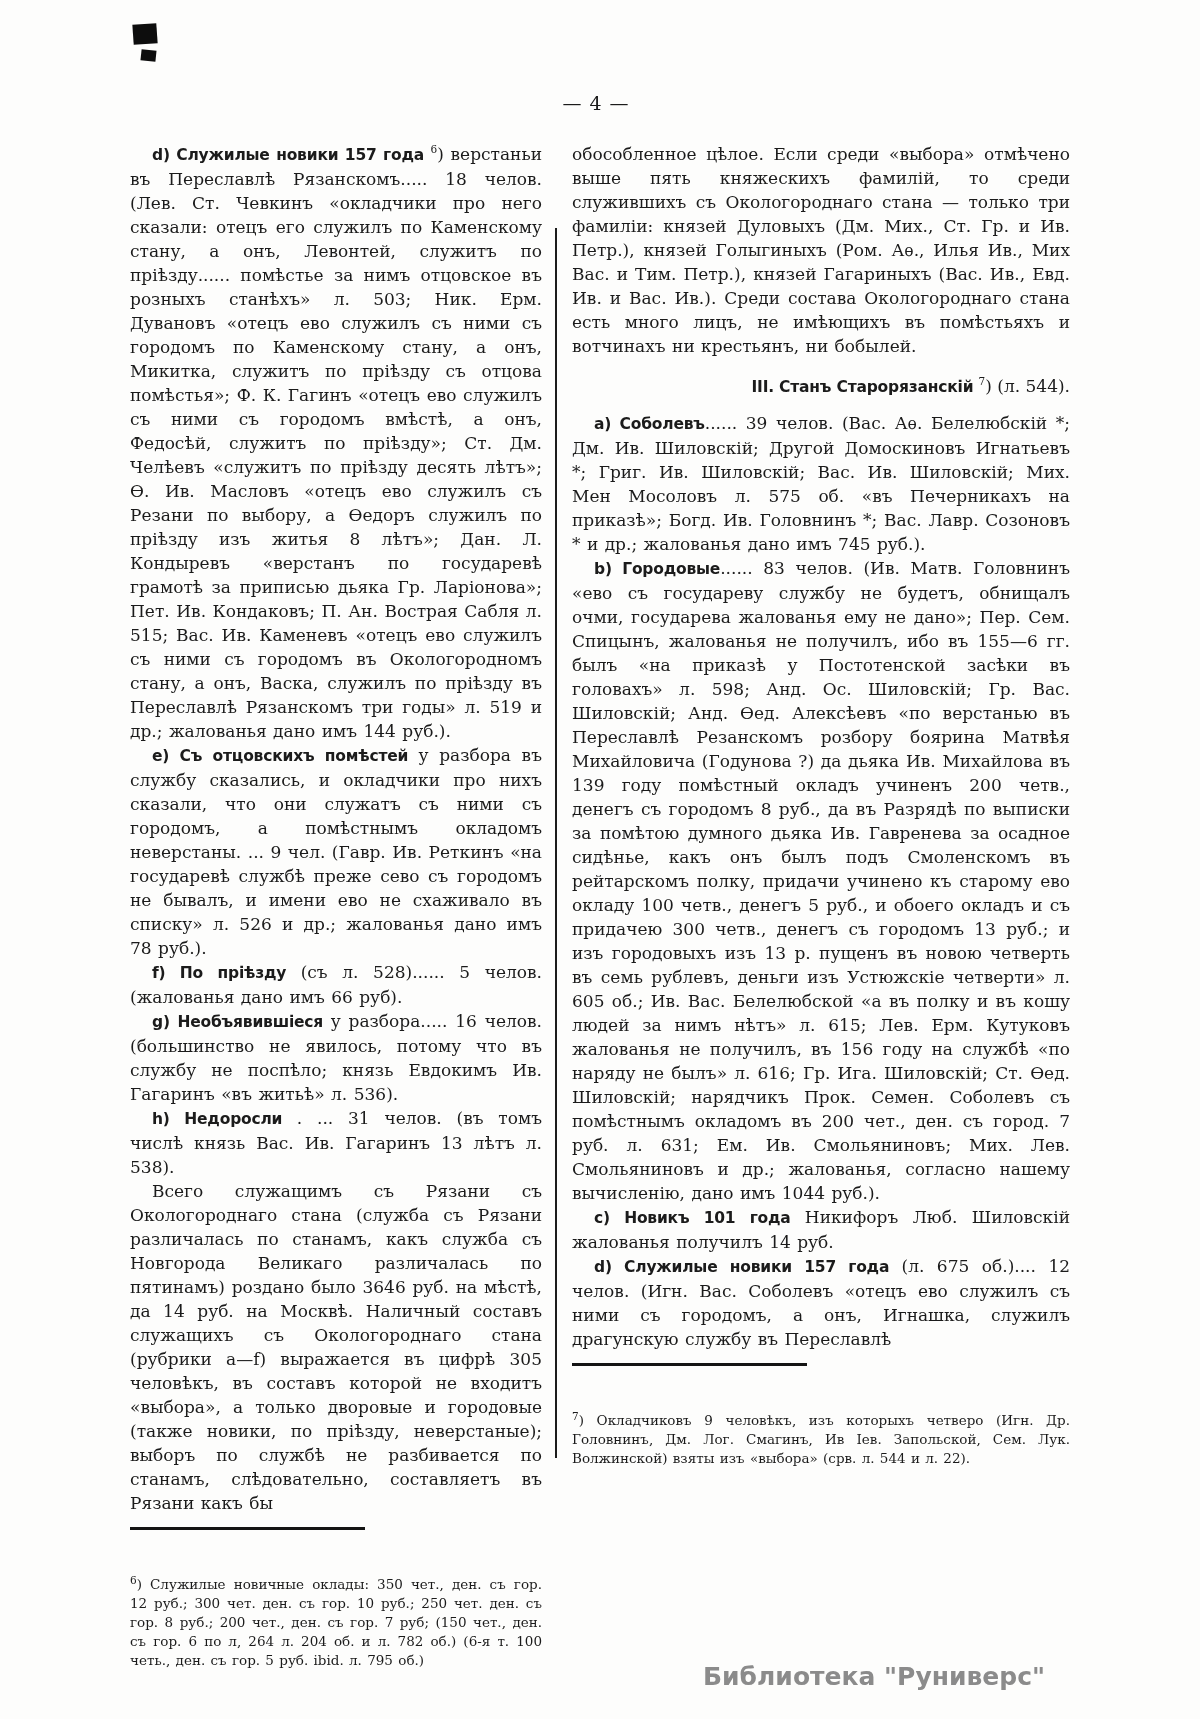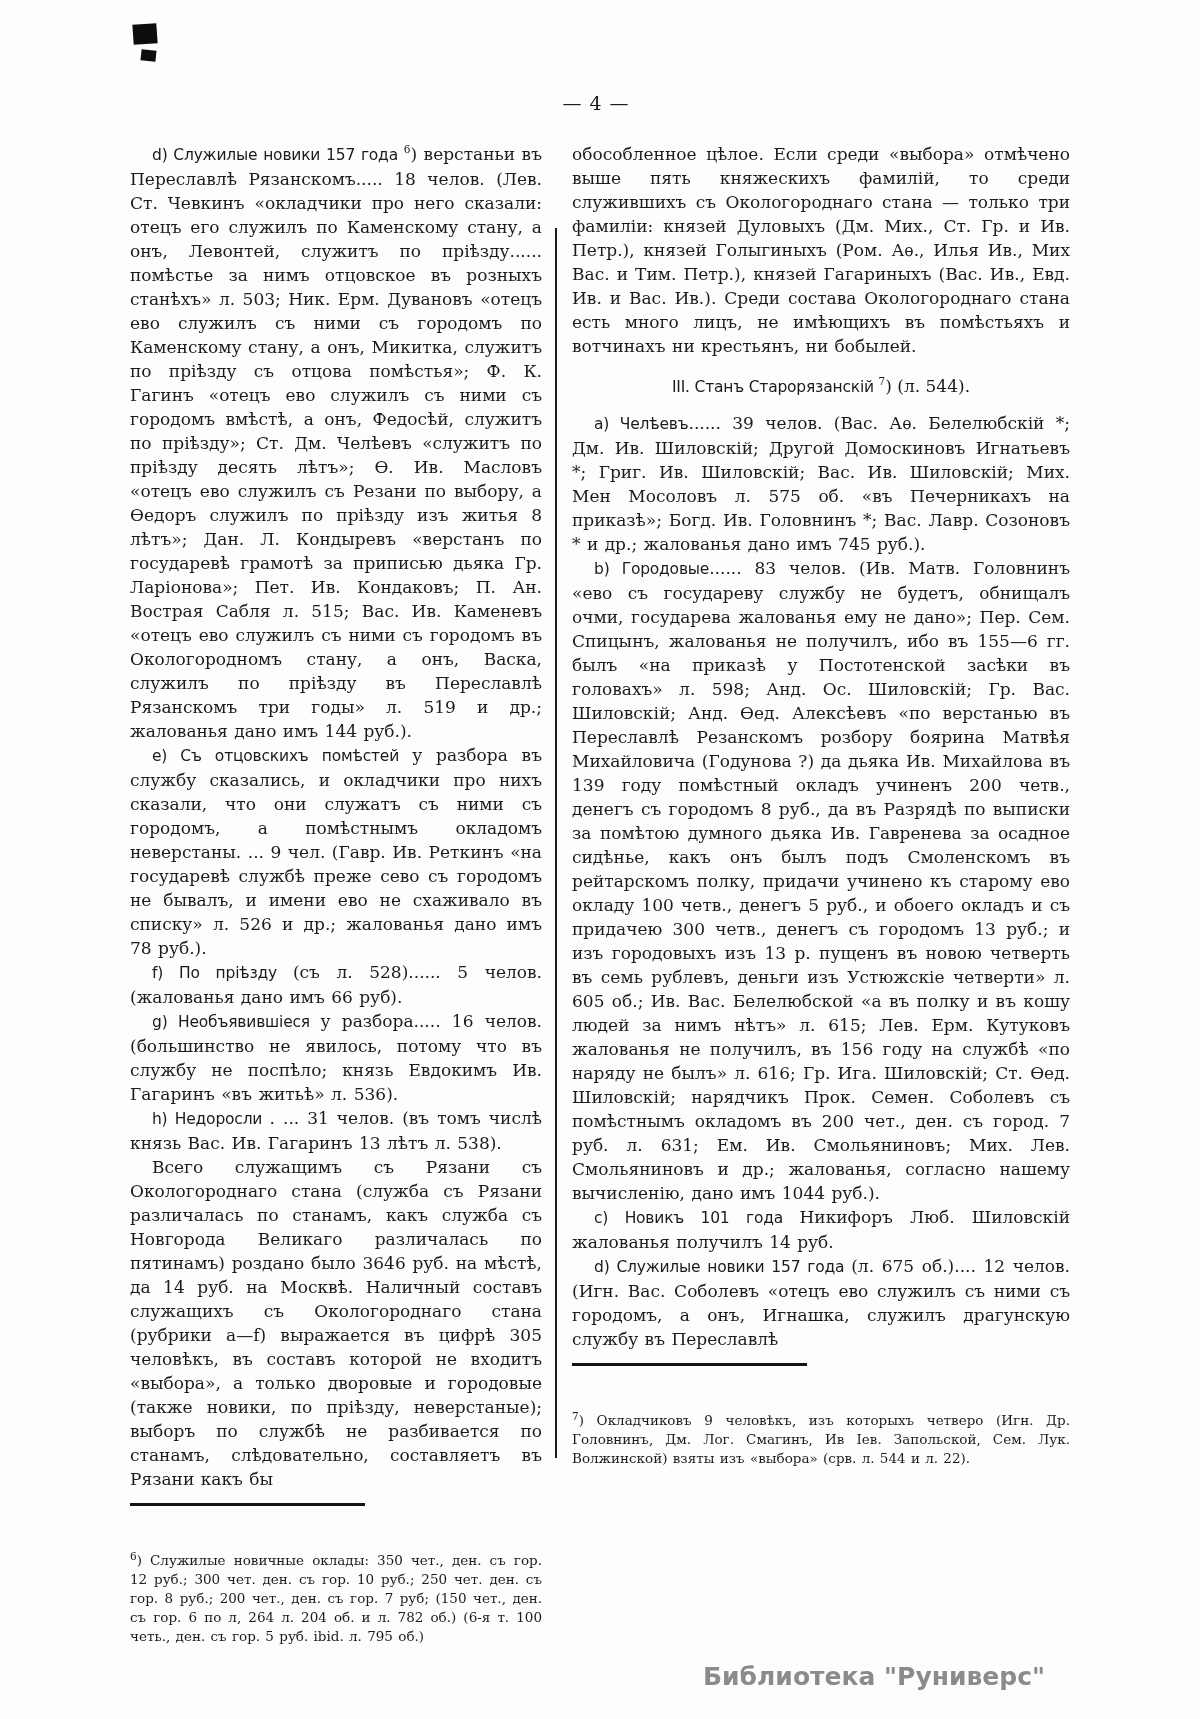--- a/index.html
+++ b/index.html
@@ -31,25 +31,25 @@
   .col-left { width: 412px; }
   .col-right { width: 498px; margin-left: 30px; }
   p.para {
     font-size: 17px; line-height: 24px;
     text-align: justify; text-indent: 22px;
     word-spacing: 1px;
   }
   p.no-indent { text-indent: 0; }
   .lead {
     font-family: "DejaVu Sans", sans-serif;
-    font-weight: normal; font-size: 15.5px; letter-spacing: -0.2px;
+    font-weight: bold; font-size: 15.5px; letter-spacing: -0.2px;
   }
   sup { font-size: 10.5px; line-height: 0; }
   .heading-center {
-    text-align: center; text-indent: 0;
+    text-align: right; text-indent: 0;
     font-size: 17px; line-height: 24px;
     margin: 16px 0 12px;
   }
   .fn-rule { width: 235px; height: 3px; background: #141414; margin: 12px 0 8px; }
   p.footnote {
     font-size: 13.5px; line-height: 19px;
     text-align: justify; word-spacing: 1px; margin-top: 45px;
   }
   .watermark {
     position: absolute; right: 155px; bottom: 28px;
@@ -78,21 +78,21 @@
       <p class="para"><span class="lead">g) Необъявившіеся </span><span>у разбора..... 16 челов. (большинство не явилось, потому что въ службу не поспѣло; князь Евдокимъ Ив. Гагаринъ «въ житьѣ» л. 536).</span></p>
       <p class="para"><span class="lead">h) Недоросли </span><span>. ... 31 челов. (въ томъ числѣ князь Вас. Ив. Гагаринъ 13 лѣтъ л. 538).</span></p>
       <p class="para"><span>Всего служащимъ съ Рязани съ Окологороднаго стана (служба съ Рязани различалась по станамъ, какъ служба съ Новгорода Великаго различалась по пятинамъ) роздано было 3646 руб. на мѣстѣ, да 14 руб. на Москвѣ. Наличный составъ служащихъ съ Окологороднаго стана (рубрики a—f) выражается въ цифрѣ 305 человѣкъ, въ составъ которой не входитъ «выбора», а только дворовые и городовые (также новики, по пріѣзду, неверстаные); выборъ по службѣ не разбивается по станамъ, слѣдовательно, составляетъ въ Рязани какъ бы</span></p>
       <div class="fn-rule"></div>
       <p class="footnote"><sup>6</sup><span>) Служилые новичные оклады: 350 чет., ден. съ гор. 12 руб.; 300 чет. ден. съ гор. 10 руб.; 250 чет. ден. съ гор. 8 руб.; 200 чет., ден. съ гор. 7 руб; (150 чет., ден. съ гор. 6 по л, 264 л. 204 об. и л. 782 об.) (6-я т. 100 четь., ден. съ гор. 5 руб. ibid. л. 795 об.)</span></p>
     </div>
 
     <div class="col-right">
       <p class="para no-indent"><span>обособленное цѣлое. Если среди «выбора» отмѣчено выше пять княжескихъ фамилій, то среди служившихъ съ Окологороднаго стана — только три фамиліи: князей Дуловыхъ (Дм. Мих., Ст. Гр. и Ив. Петр.), князей Голыгиныхъ (Ром. Аѳ., Илья Ив., Мих Вас. и Тим. Петр.), князей Гагариныхъ (Вас. Ив., Евд. Ив. и Вас. Ив.). Среди состава Окологороднаго стана есть много лицъ, не имѣющихъ въ помѣстьяхъ и вотчинахъ ни крестьянъ, ни бобылей.</span></p>
       <p class="heading-center"><span class="lead">III. Станъ Старорязанскій </span><sup>7</sup><span>) (л. 544).</span></p>
-      <p class="para"><span class="lead">a) Челѣевъ</span><span>...... 39 челов. (Вас. Аѳ. Белелюбскій *; Дм. Ив. Шиловскій; Другой Домоскиновъ Игнатьевъ *; Григ. Ив. Шиловскій; Вас. Ив. Шиловскій; Мих. Мен Мосоловъ л. 575 об. «въ Печерникахъ на приказѣ»; Богд. Ив. Головнинъ *; Вас. Лавр. Созоновъ * и др.; жалованья дано имъ 745 руб.).</span></p>
+      <p class="para"><span class="lead">a) Соболевъ</span><span>...... 39 челов. (Вас. Аѳ. Белелюбскій *; Дм. Ив. Шиловскій; Другой Домоскиновъ Игнатьевъ *; Григ. Ив. Шиловскій; Вас. Ив. Шиловскій; Мих. Мен Мосоловъ л. 575 об. «въ Печерникахъ на приказѣ»; Богд. Ив. Головнинъ *; Вас. Лавр. Созоновъ * и др.; жалованья дано имъ 745 руб.).</span></p>
       <p class="para"><span class="lead">b) Городовые</span><span>...... 83 челов. (Ив. Матв. Головнинъ «ево съ государеву службу не будетъ, обнищалъ очми, государева жалованья ему не дано»; Пер. Сем. Спицынъ, жалованья не получилъ, ибо въ 155—6 гг. былъ «на приказѣ у Постотенской засѣки въ головахъ» л. 598; Анд. Ос. Шиловскій; Гр. Вас. Шиловскій; Анд. Ѳед. Алексѣевъ «по верстанью въ Переславлѣ Резанскомъ розбору боярина Матвѣя Михайловича (Годунова ?) да дьяка Ив. Михайлова въ 139 году помѣстный окладъ учиненъ 200 четв., денегъ съ городомъ 8 руб., да въ Разрядѣ по выписки за помѣтою думного дьяка Ив. Гавренева за осадное сидѣнье, какъ онъ былъ подъ Смоленскомъ въ рейтарскомъ полку, придачи учинено къ старому ево окладу 100 четв., денегъ 5 руб., и обоего окладъ и съ придачею 300 четв., денегъ съ городомъ 13 руб.; и изъ городовыхъ изъ 13 р. пущенъ въ новою четверть въ семь рублевъ, деньги изъ Устюжскіе четверти» л. 605 об.; Ив. Вас. Белелюбской «а въ полку и въ кошу людей за нимъ нѣтъ» л. 615; Лев. Ерм. Кутуковъ жалованья не получилъ, въ 156 году на службѣ «по наряду не былъ» л. 616; Гр. Ига. Шиловскій; Ст. Ѳед. Шиловскій; нарядчикъ Прок. Семен. Соболевъ съ помѣстнымъ окладомъ въ 200 чет., ден. съ город. 7 руб. л. 631; Ем. Ив. Смольяниновъ; Мих. Лев. Смольяниновъ и др.; жалованья, согласно нашему вычисленію, дано имъ 1044 руб.).</span></p>
       <p class="para"><span class="lead">c) Новикъ 101 года </span><span>Никифоръ Люб. Шиловскій жалованья получилъ 14 руб.</span></p>
       <p class="para"><span class="lead">d) Служилые новики 157 года </span><span>(л. 675 об.).... 12 челов. (Игн. Вас. Соболевъ «отецъ ево служилъ съ ними съ городомъ, а онъ, Игнашка, служилъ драгунскую службу въ Переславлѣ</span></p>
       <div class="fn-rule"></div>
       <p class="footnote"><sup>7</sup><span>) Окладчиковъ 9 человѣкъ, изъ которыхъ четверо (Игн. Др. Головнинъ, Дм. Лог. Смагинъ, Ив Іев. Запольской, Сем. Лук. Волжинской) взяты изъ «выбора» (срв. л. 544 и л. 22).</span></p>
     </div>
 
   </div>
 
   <div class="watermark">Библиотека "Руниверс"</div>

